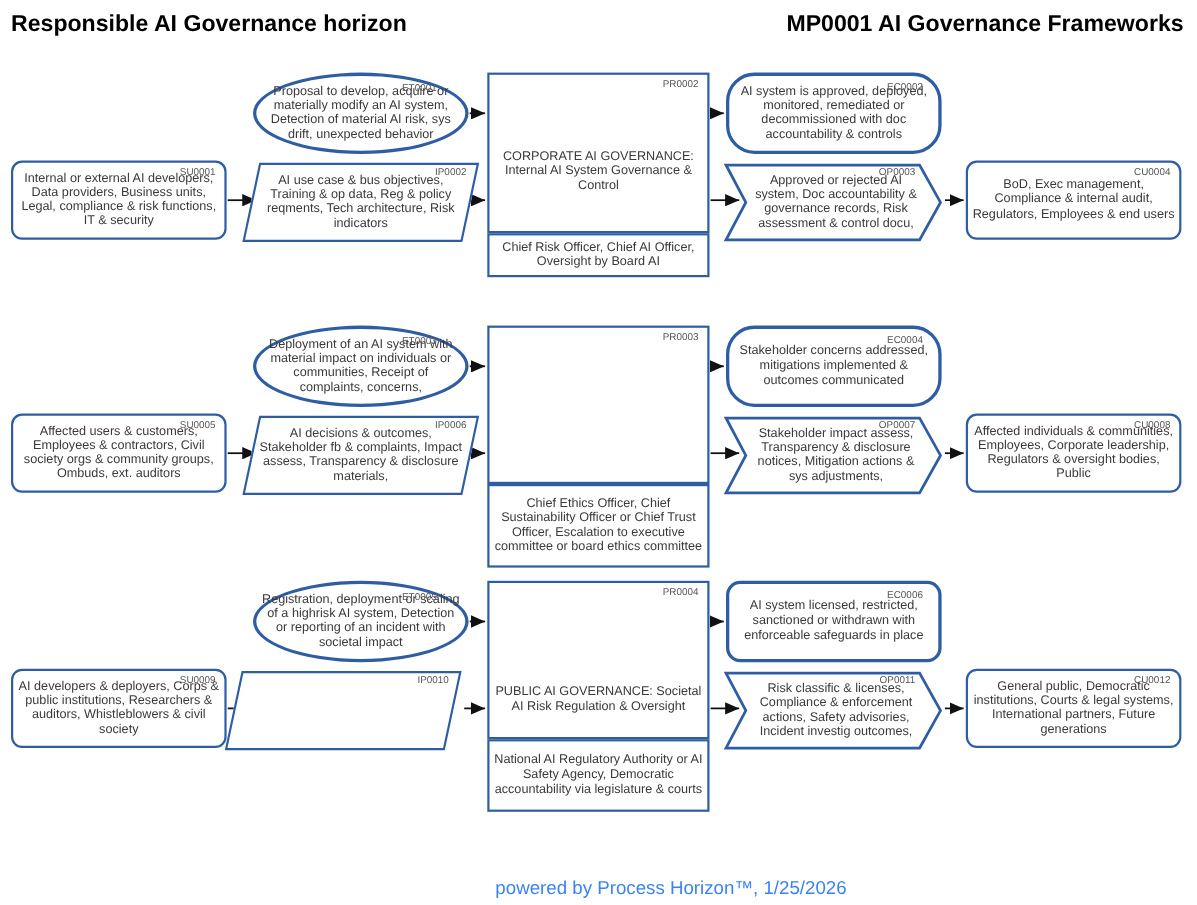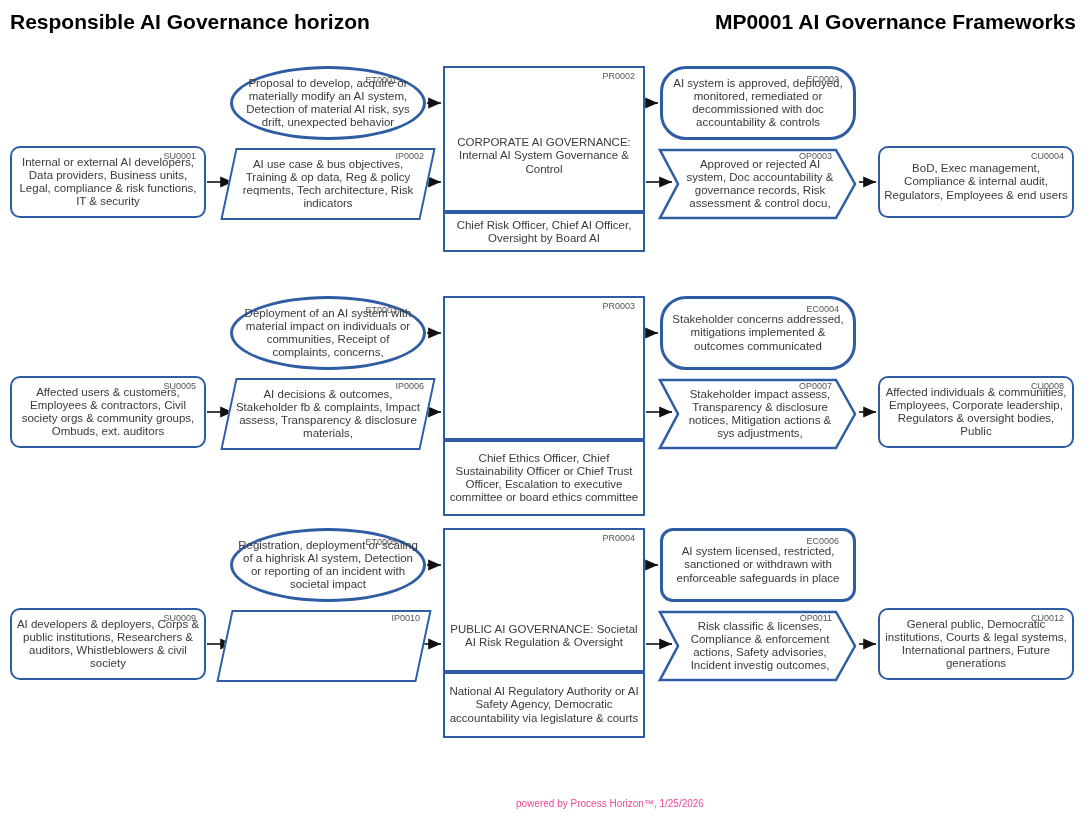--- a/index.html
+++ b/index.html
@@ -39,21 +39,21 @@
   .op{width:200px;height:72px;background:transparent;}
   .op-svg{position:absolute;inset:0;width:100%;height:100%;z-index:1;}
   .op-svg polygon{fill:#fff;stroke:var(--blue);stroke-width:2.5;}
   .op .code{right:26px;top:3px;}
   .op-txt{padding:2px 22px 2px 26px;}
 
   .connectors{position:absolute;inset:0;z-index:0;}
   .connectors line{stroke:var(--line);stroke-width:1.6;}
 
   .footer{position:absolute;left:340px;width:540px;top:798px;text-align:center;
-          font-size:10px;color:#ec4899;}
+          font-size:17px;color:#3b82f6;}
 </style>
 </head>
 <body>
 
 <div class="canvas">
 
   <div class="title title-left">Responsible AI Governance horizon</div>
   <div class="title title-right">MP0001 AI Governance Frameworks</div>
 
   <svg class="connectors" width="1088" height="823">
@@ -157,21 +157,21 @@
   </div>
 
   <div class="shape et" style="left:230px;top:528px;">
     <span class="code">ET0005</span>
     <div class="txt">Registration, deployment or scaling of a highrisk AI system, Detection or reporting of an incident with societal impact</div>
   </div>
   <div class="shape sucu" style="left:10px;top:608px;">
     <span class="code">SU0009</span>
     <div class="txt">AI developers &amp; deployers, Corps &amp; public institutions, Researchers &amp; auditors, Whistleblowers &amp; civil society</div>
   </div>
-  <div class="shape ip" style="left:224px;top:610px;">
+  <div class="shape ip" style="left:212px;top:610px;">
     <div class="ip-bg"></div>
     <span class="code">IP0010</span>
   </div>
   <div class="shape pr pr-low" style="left:443px;top:528px;height:144px;">
     <span class="code">PR0004</span>
     <div class="txt">PUBLIC AI GOVERNANCE: Societal AI Risk Regulation &amp; Oversight</div>
   </div>
   <div class="shape prsub" style="left:443px;top:672px;height:66px;">
     <div class="txt">National AI Regulatory Authority or AI Safety Agency, Democratic accountability via legislature &amp; courts</div>
   </div>

